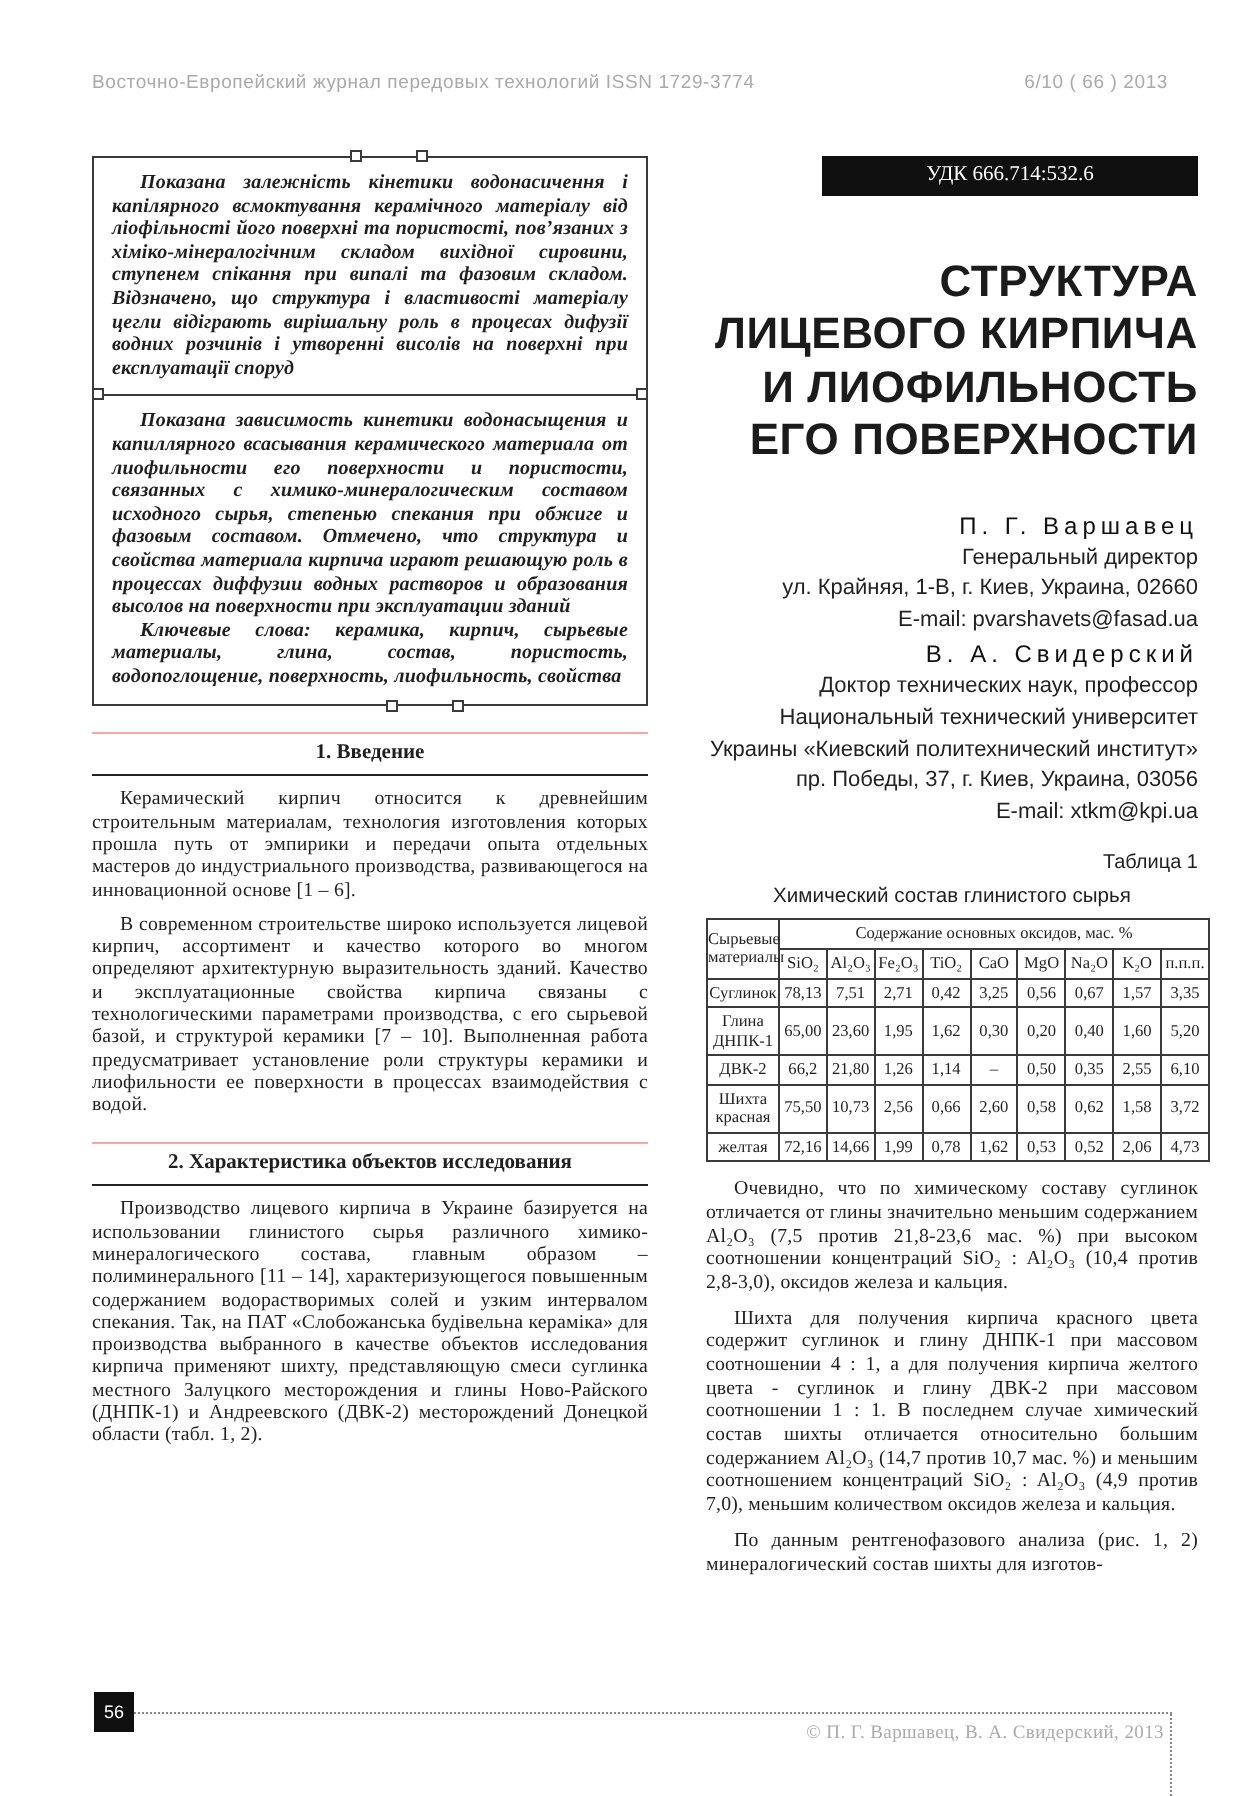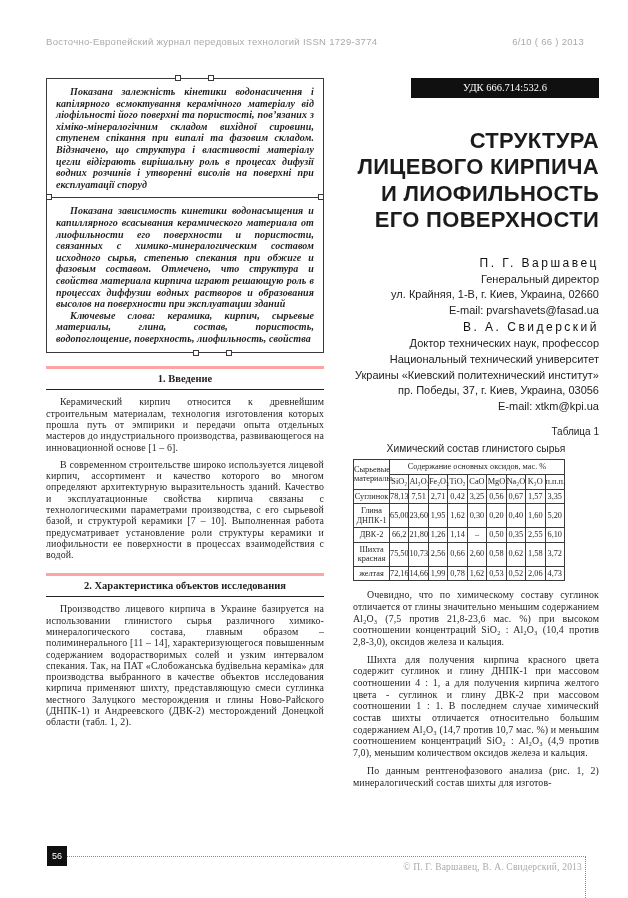--- a/index.html
+++ b/index.html
@@ -18,35 +18,35 @@
   .abs-frame{position:relative;border:1px solid #3a3a3a;padding:7px 9px 8px 9px;box-sizing:border-box;}
   .abs-sec{font-style:italic;font-weight:bold;font-size:10px;line-height:1.16;text-align:justify;letter-spacing:0.1px;}
   .abs-sec p{margin:0;text-indent:14px;}
   .abs-divider{position:relative;height:0;border-top:1px solid #3a3a3a;margin:7px -9px 7px -9px;}
   .handle{position:absolute;width:6px;height:6px;background:#ffffff;border:1px solid #3a3a3a;box-sizing:border-box;}
   .h-top1{top:-4px;left:128px;} .h-top2{top:-4px;left:161px;}
   .h-mid1{top:-4px;left:-1px;} .h-mid2{top:-4px;right:-1px;}
   .h-bot1{bottom:-4px;left:146px;} .h-bot2{bottom:-4px;left:179px;}
 
   
-  .sec-head{margin-top:13px;border-top:3px solid #fca5a5;border-bottom:1px solid #222;
+  .sec-head{margin-top:13px;border-top:1px solid #fca5a5;border-bottom:1px solid #222;
             padding:4px 0 5px 0;text-align:center;font-weight:bold;font-size:10.5px;}
   .body-p{margin:6px 0 0 0;font-size:9.9px;line-height:1.14;text-align:justify;text-indent:14px;letter-spacing:0.12px;}
 
   
   .udk{width:188px;height:20px;margin-left:auto;background:#101010;color:#ffffff;
        text-align:center;line-height:20px;font-size:10.5px;}
   .title{margin-top:30px;text-align:right;font-family:"Liberation Sans","DejaVu Sans",sans-serif;
          font-weight:bold;font-size:22px;line-height:1.2;color:#1b1b1b;letter-spacing:0.3px;}
   .authors{margin-top:20px;text-align:right;font-family:"Liberation Sans","DejaVu Sans",sans-serif;}
   .a-name{font-weight:normal;font-size:12px;letter-spacing:2.5px;line-height:1.5;color:#111;}
   .a-line{font-size:11px;line-height:1.42;color:#222;}
   .tbl-label{margin-top:12px;text-align:right;font-family:"Liberation Sans","DejaVu Sans",sans-serif;font-size:10px;}
   .tbl-caption{margin-top:6px;text-align:center;font-family:"Liberation Sans","DejaVu Sans",sans-serif;font-size:10.3px;}
-  table.chem{margin-top:5px;width:212px;border-collapse:collapse;table-layout:fixed;}
+  table.chem{margin-top:5px;width:252px;border-collapse:collapse;table-layout:fixed;}
   table.chem th,table.chem td{border:1px solid #3a3a3a;text-align:center;vertical-align:middle;
        font-size:8.3px;font-weight:normal;padding:2px 0;line-height:1.15;}
   table.chem .c-name{width:35px;font-size:8.3px;}
   .r-p{margin:6px 0 0 0;font-size:9.9px;line-height:1.18;text-align:justify;text-indent:14px;letter-spacing:0.1px;}
   .r-p:first-of-type{margin-top:8px;}
 
   
   .foot-line{position:absolute;left:66px;right:42px;top:856px;border-top:1px dotted #888;}
   .foot-vline{position:absolute;right:42px;top:856px;height:42px;border-right:1px dotted #888;}
   .page-num{position:absolute;left:47px;top:846px;width:20px;height:20px;background:#101010;color:#fff;

